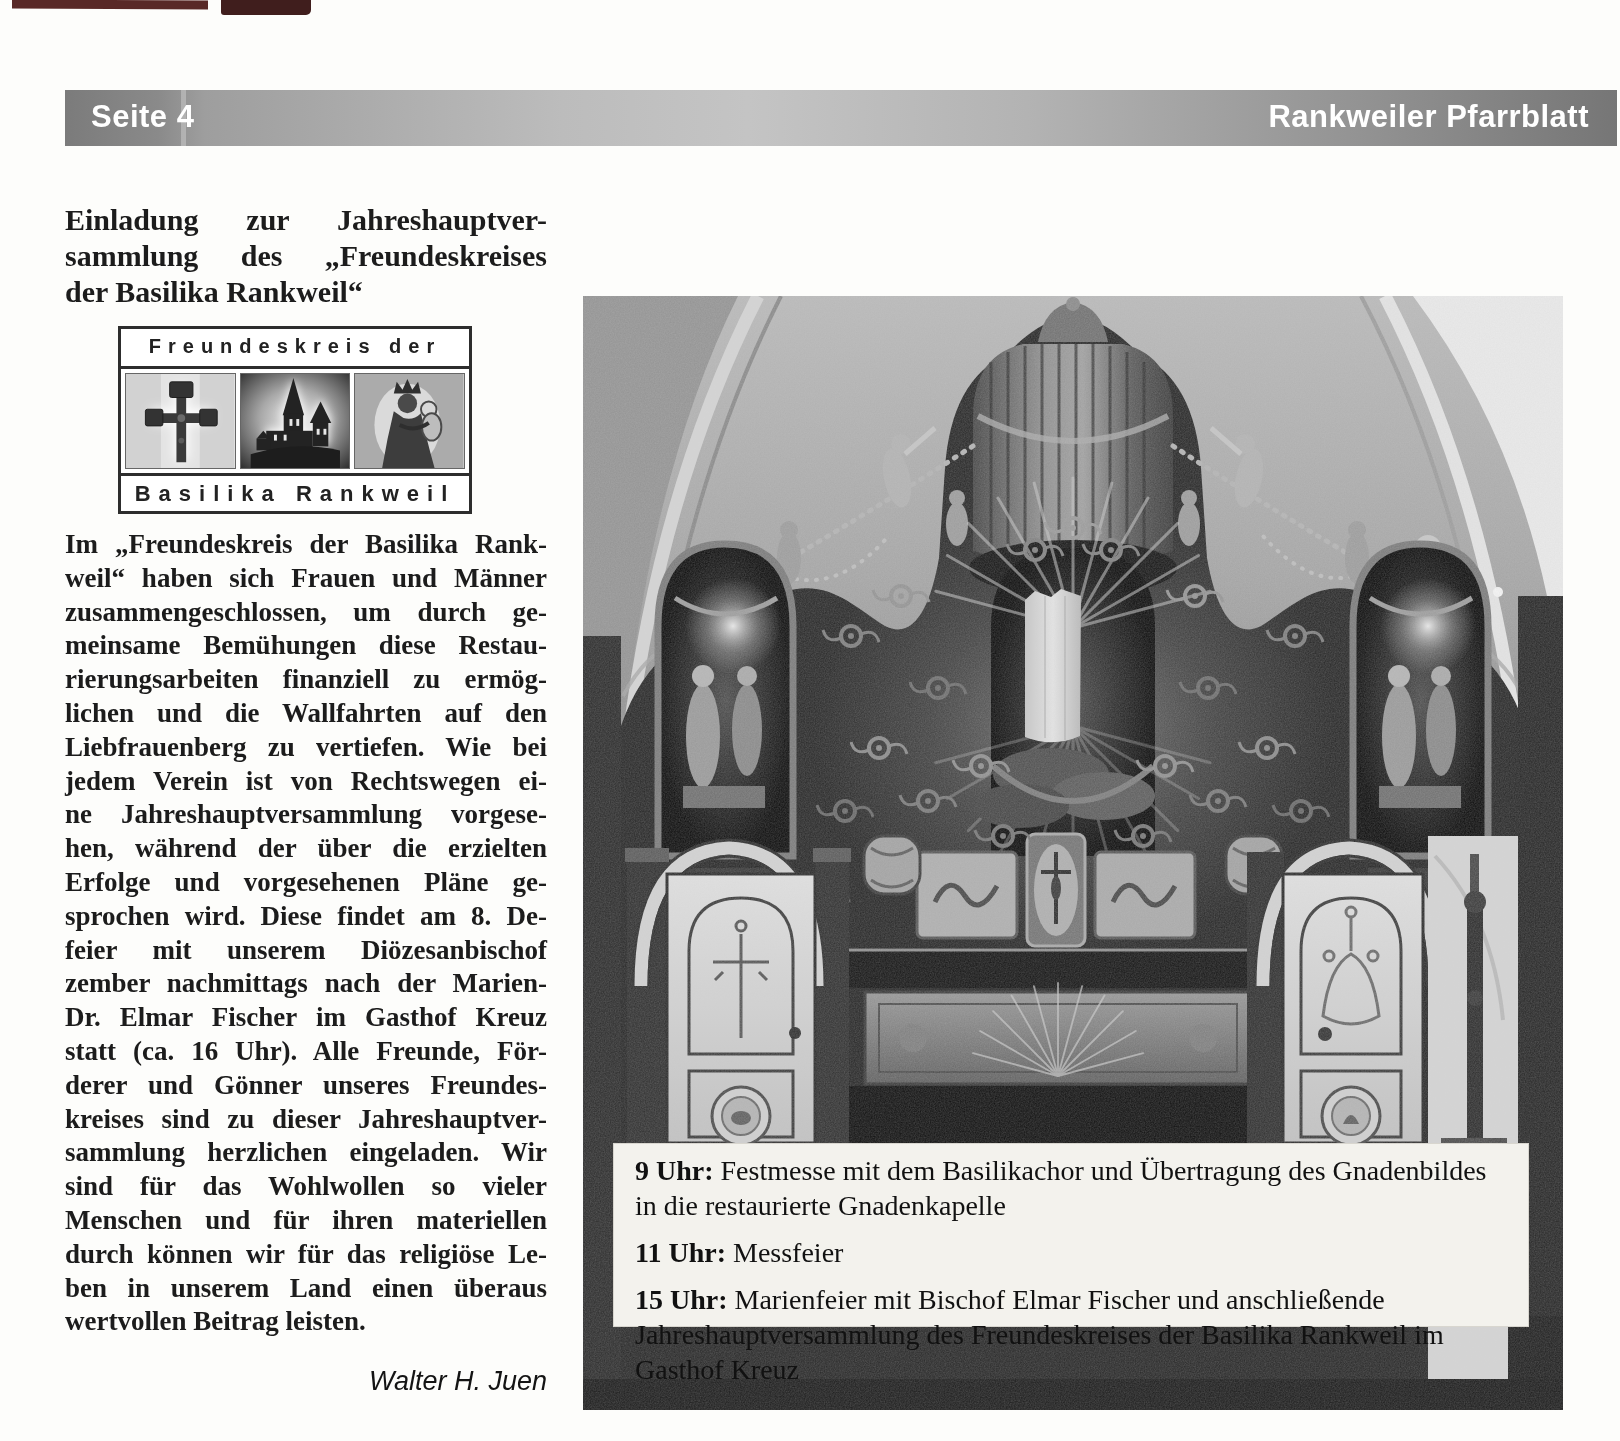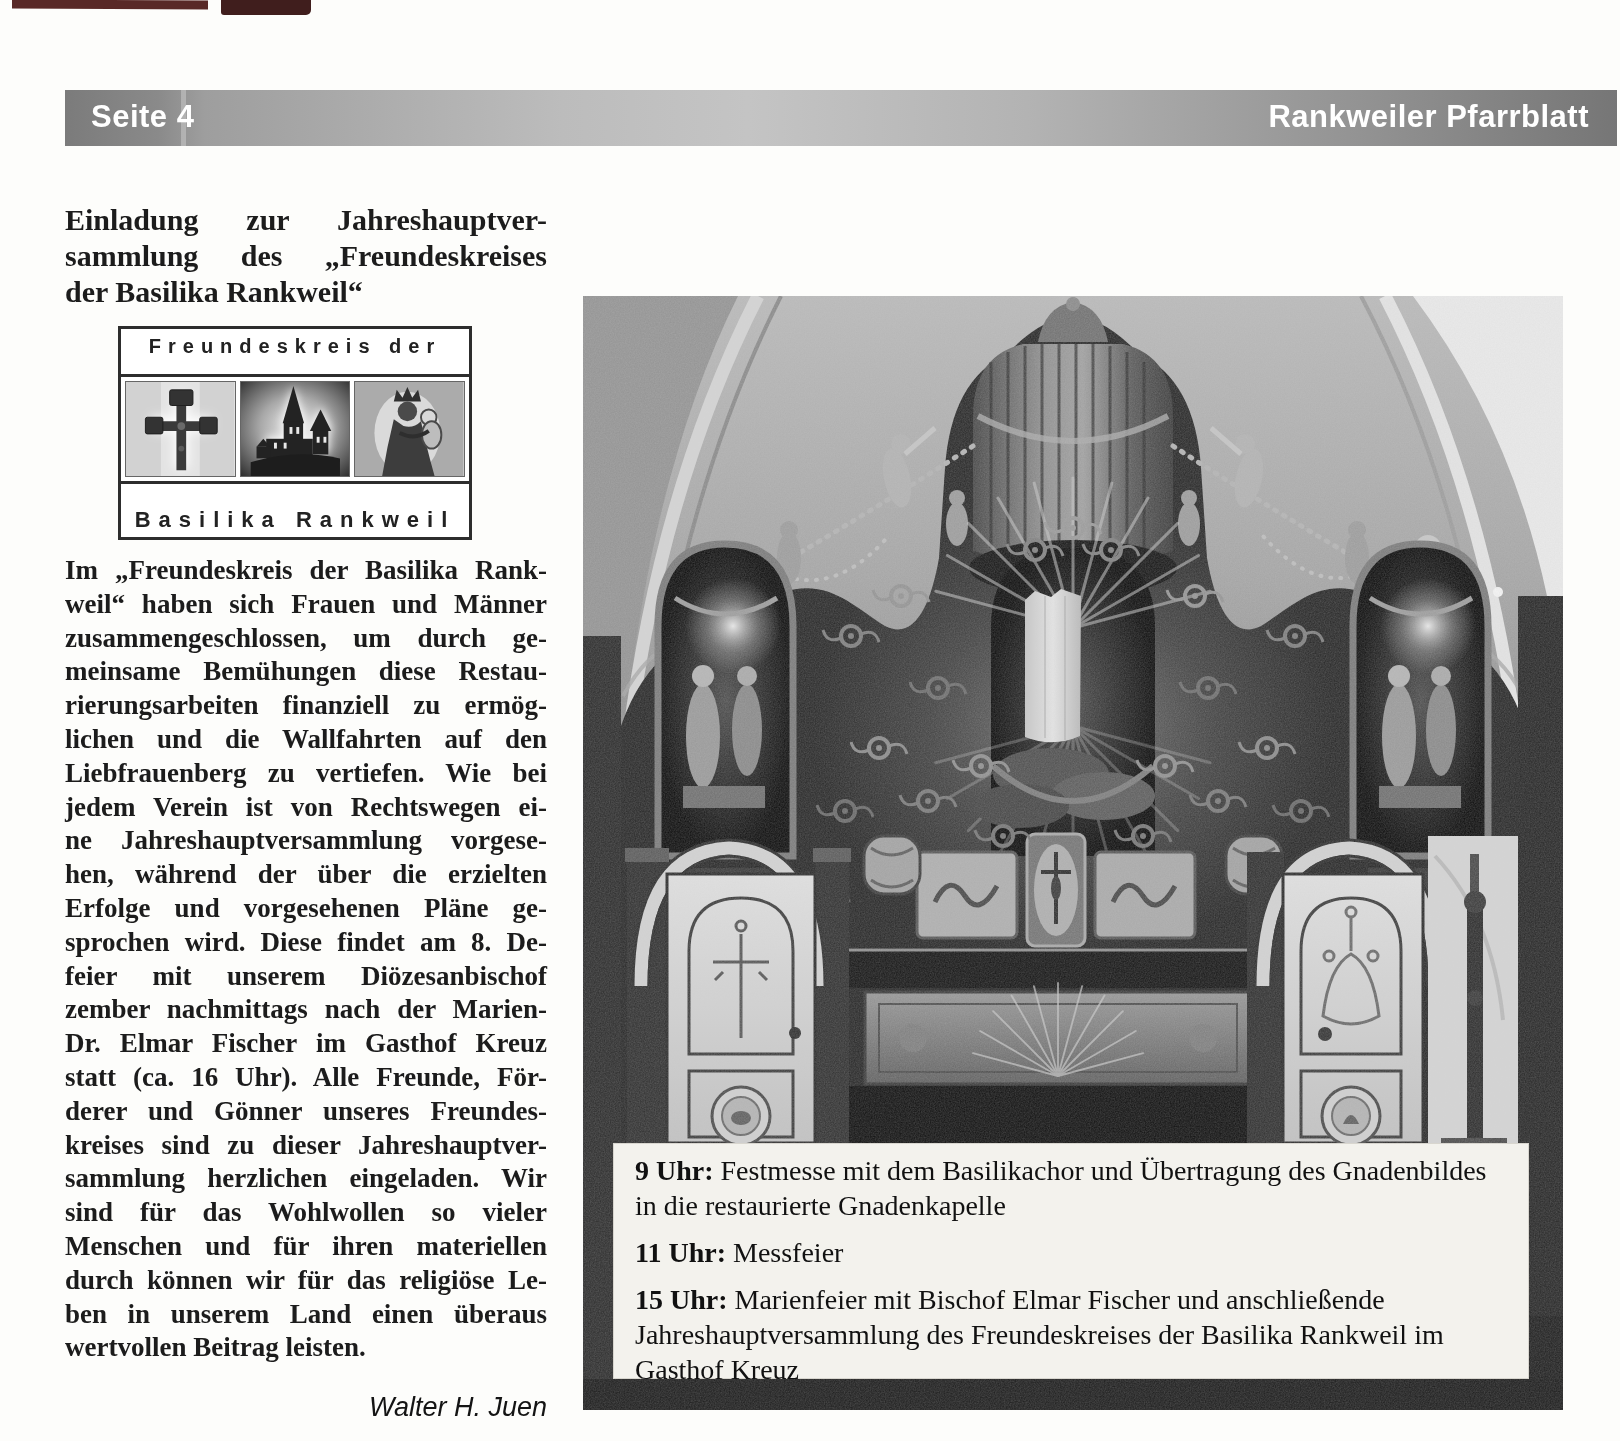--- a/index.html
+++ b/index.html
@@ -15,34 +15,34 @@
   .band span{position:absolute;top:9px;font-family:"Liberation Sans",sans-serif;font-weight:bold;
         font-size:31px;color:#ffffff;letter-spacing:.5px;}
   .band .bl{left:26px;} .band .br{right:28px;}
   
   .article{position:absolute;left:65px;top:202px;width:482px;}
   .title{margin:0;font-weight:bold;font-size:30px;line-height:36px;}
   .title span{display:block;text-align:justify;text-align-last:justify;}
   .title span.end{text-align-last:left;}
   .logo{margin:16px 0 0 53px;width:354px;border:3px solid #2d2d2d;background:#ffffff;box-sizing:border-box;}
   .logo-top,.logo-bottom{font-family:"Liberation Sans",sans-serif;font-weight:bold;color:#222;text-align:center;}
-  .logo-top{font-size:20px;letter-spacing:7px;padding:6px 0 16px;border-bottom:3px solid #2d2d2d;}
-  .logo-bottom{font-size:22px;letter-spacing:8px;padding:23px 0 4px;border-top:3px solid #2d2d2d;}
+  .logo-top{font-size:20px;letter-spacing:7px;padding:6px 0 8px;border-bottom:3px solid #2d2d2d;}
+  .logo-bottom{font-size:22px;letter-spacing:8px;padding:5px 0 4px;border-top:3px solid #2d2d2d;}
   .logo-panels{display:flex;gap:4px;padding:4px;height:96px;}
   .panel{flex:1;position:relative;border:1px solid #666;overflow:hidden;}
   .panel svg{position:absolute;inset:0;width:100%;height:100%;}
   .body-text{margin-top:14px;font-size:27px;line-height:33.8px;}
   .bl{text-align:justify;text-align-last:justify;font-weight:bold;}
   .bl.end{text-align-last:left;}
   .byline{font-family:"Liberation Sans",sans-serif;font-style:italic;font-size:27px;
           text-align:right;margin-top:27px;color:#141414;}
   
   .photo{position:absolute;left:583px;top:296px;width:980px;height:1114px;background:#262626;}
   .photo > svg{position:absolute;inset:0;width:100%;height:100%;display:block;}
-  .schedule{position:absolute;left:30px;top:847px;width:916px;height:236px;box-sizing:border-box;
+  .schedule{position:absolute;left:30px;top:847px;width:916px;height:184px;box-sizing:border-box;
             background:#f3f2ed;padding:10px 22px 22px;font-size:28px;line-height:35px;color:#111;
             box-shadow:0 0 0 1px #d8d6cf inset;}
   .schedule p{margin:0 0 12px;}
   .schedule strong{font-weight:bold;}
 </style>
 </head>
 <body>
 
 <div class="page">
 

